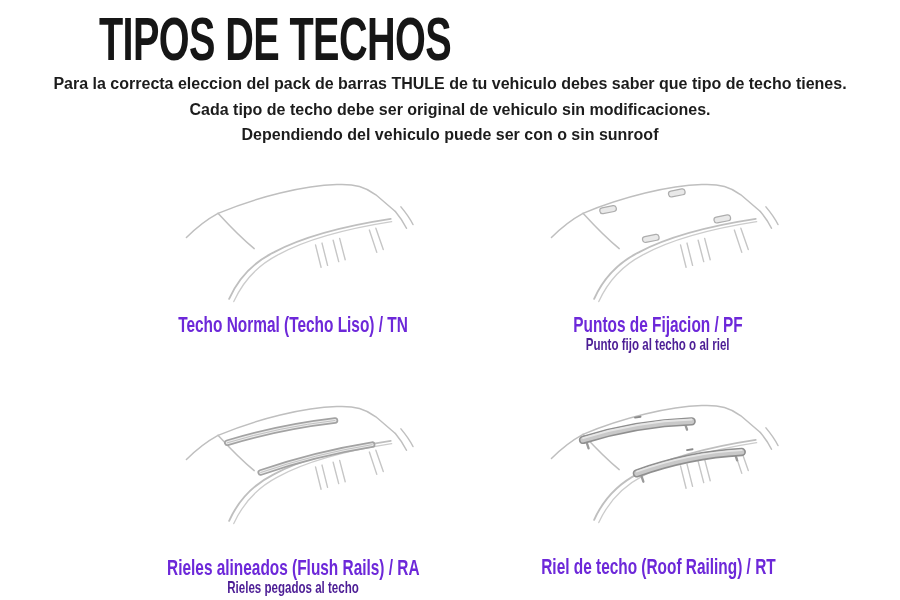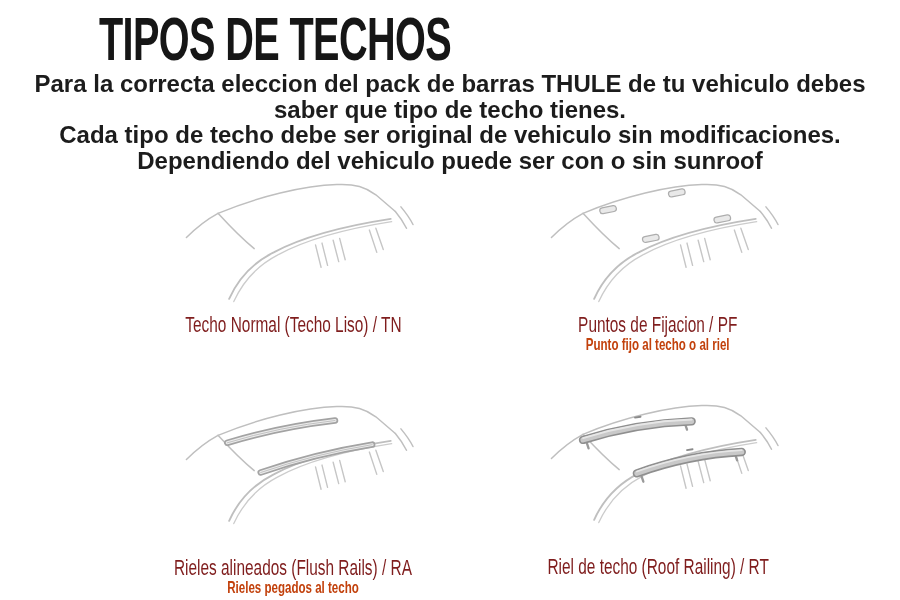--- a/index.html
+++ b/index.html
@@ -44,21 +44,21 @@
     font-weight: 700;
     letter-spacing: -1px;
     color: #161616;
   }
   .intro {
     position: absolute;
     top: 71px;
     left: 0;
     width: 900px;
     text-align: center;
-    font-size: 24px;
+    font-size: 16px;
     font-weight: 700;
     line-height: 25.5px;
     color: #1c1c1c;
   }
   .intro .line { display: block; }
   .cell {
     position: absolute;
     width: 360px;
     text-align: center;
   }
@@ -67,30 +67,30 @@
   #cell-ra { left: 73px;  top: 380px; }
   #cell-rt { left: 438px; top: 379px; }
   .art {
     display: block;
     width: 260px;
     height: 140px;
     margin: 0 0 0 66px;
   }
   .label {
     font-size: 22px;
-    font-weight: 400;
+    font-weight: 700;
     line-height: 22px;
-    color: #7f1d1d;
+    color: #6d28d9;
   }
   .row2 .label { margin-top: 21px; }
   .sublabel {
     font-size: 16.5px;
     font-weight: 700;
     line-height: 16.5px;
-    color: #c2410c;
+    color: #4c1d95;
   }
   .defs-holder {
     position: absolute;
     width: 0;
     height: 0;
     overflow: hidden;
   }
 </style>
 </head>
 <body>

